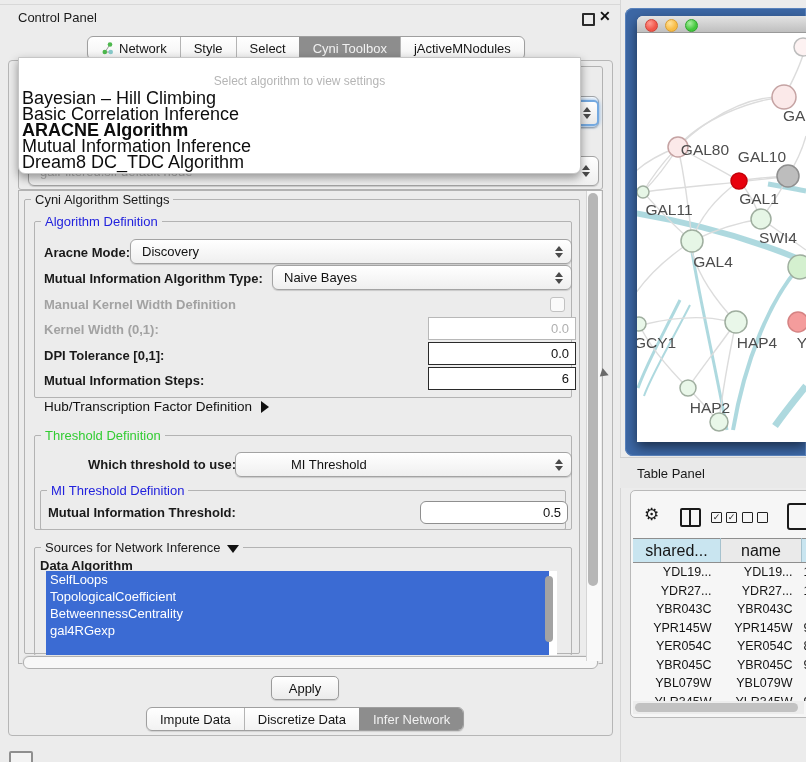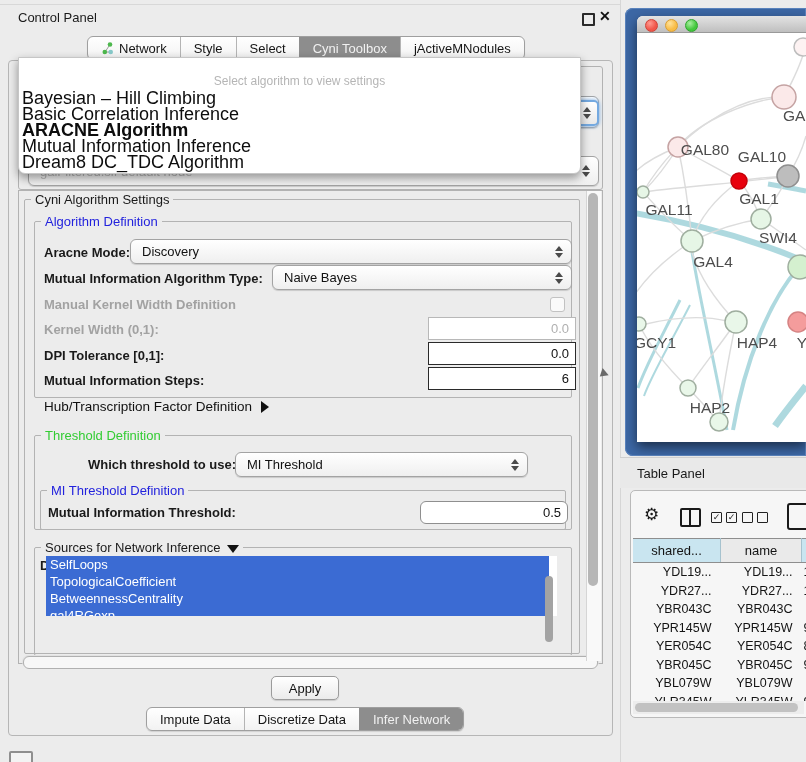--- a/index.html
+++ b/index.html
@@ -53,21 +53,21 @@
   .field{position:absolute;background:#ffffff;display:flex;align-items:center;justify-content:flex-end;
          padding-right:6px;font-size:13px;color:#111;}
   .field.dis{border:1px solid #b8b8b8;color:#b0b0b0;}
   .field.strong{border:1.5px solid #2a2a2a;}
   .field.mid{border:1px solid #8f8f8f;}
   .checkbox{position:absolute;width:13px;height:13px;border:1px solid #c2c2c2;border-radius:3px;background:#fafafa;}
   .tri-right{display:inline-block;width:0;height:0;border-top:6px solid transparent;border-bottom:6px solid transparent;
              border-left:8px solid #111;margin-left:9px;vertical-align:-2px;}
   .tri-down-b{display:inline-block;width:0;height:0;border-left:6px solid transparent;border-right:6px solid transparent;
              border-top:8px solid #111;margin-left:6px;vertical-align:-1px;}
-  #attr-list{left:46px;top:556px;width:511px;height:60px;background:#ffffff;overflow:hidden;}
+  #attr-list{left:46px;top:571px;width:511px;height:98px;background:#ffffff;overflow:hidden;}
   .attr-item{height:17px;line-height:17px;font-size:13px;color:#ffffff;background:#3b6bd3;padding-left:4px;width:499px;}
   #list-vscroll{left:545px;top:576px;width:8px;height:66px;background:#a3a3a3;border-radius:4px;}
   #set-hscroll-track{left:22px;top:655px;width:577px;height:13px;background:#e2e2e2;border-radius:7px;}
   #set-hscroll{left:23px;top:656px;width:573px;height:11px;background:#f7f7f7;border:1px solid #b0b0b0;border-radius:6px;}
   #set-vtrack{left:586px;top:191px;width:14px;height:470px;background:#f9f9f9;border-left:1px solid #d5d5d5;}
   #set-vthumb{left:588px;top:193px;width:10px;height:393px;background:#b6b6b6;border-radius:5px;}
   #apply-btn{left:271px;top:676px;width:66px;height:22px;border:1px solid #9b9b9b;border-radius:5px;
              background:linear-gradient(#ffffff,#ebebeb);font-size:13px;color:#111;
              display:flex;align-items:center;justify-content:center;box-shadow:0 1px 1px rgba(0,0,0,.15);}
   #corner-sq{left:9px;top:751px;width:20px;height:16px;border:2px solid #8f8f8f;border-radius:2px;background:#f3f3f3;}
@@ -96,21 +96,21 @@
   #gear-ic{left:644px;top:506px;font-size:17px;color:#1a1a1a;line-height:17px;}
   #cols-ic{left:680px;top:508px;width:17px;height:15px;border:2px solid #1a1a1a;border-radius:2px;}
   #cols-ic div{position:absolute;left:7px;top:0;width:2px;height:15px;background:#1a1a1a;}
   .ckpair{display:flex;gap:4px;position:absolute;}
   .ck{width:9px;height:9px;border:1.5px solid #222;border-radius:1px;font-size:9px;line-height:8px;color:#222;text-align:center;}
   #ckon{left:711px;top:512px;}
   #ckoff{left:742px;top:512px;}
   #fx-ic{left:787px;top:503px;width:26px;height:23px;border:2px solid #1a1a1a;border-radius:3px;}
   #tbl-wrap{left:633px;top:538px;width:173px;height:163px;overflow:hidden;}
   table{border-collapse:collapse;table-layout:fixed;width:230px;font-size:12.5px;color:#141414;}
-  th{height:21px;font-weight:normal;font-size:13px;border-top:1px solid #8e8e8e;border-bottom:1px solid #8e8e8e;
+  th{height:21px;font-weight:normal;font-size:16px;border-top:1px solid #8e8e8e;border-bottom:1px solid #8e8e8e;
      border-right:1px solid #a6c2ce;text-align:center;}
   th.c0,th.c2{background:#c9e5f0;}
   th.c1{background:#eaeaea;}
   td{height:16.5px;text-align:right;padding-right:9px;white-space:nowrap;overflow:hidden;}
   td.c2{text-align:left;padding-left:2px;padding-right:0;}
   #tbl-hscroll-track{left:633px;top:701px;width:171px;height:13px;background:#ededed;}
   #tbl-hscroll{left:635px;top:703px;width:163px;height:9px;background:#c2c2c2;border-radius:5px;}
 </style>
 </head>
 <body>
@@ -188,21 +188,21 @@
     <div class="field strong" style="left:428px;top:367px;width:140px;height:21px;">6</div>
 
     <div class="abs" style="left:44px;top:399px;font-size:13.5px;color:#111;">
       <span>Hub/Transcription Factor Definition</span><span class="tri-right"></span>
     </div>
 
     <fieldset style="left:34px;top:428px;width:536px;height:100px;">
       <legend class="green">Threshold Definition</legend>
     </fieldset>
     <div class="lbl" style="left:88px;top:457px;">Which threshold to use:</div>
-    <div class="abs combo" style="left:235px;top:452px;width:291px;height:23px;">
+    <div class="abs combo" style="left:235px;top:452px;width:291px;height:23px;padding-left:44px;">
       <span class="ctext">MI Threshold</span>
       <span class="cspin">
           <span class="tri-up"></span>
           <span class="tri-dn"></span>
         </span>
     </div>
     <fieldset style="left:40px;top:483px;width:524px;height:45px;">
       <legend class="blue">MI Threshold Definition</legend>
     </fieldset>
     <div class="lbl" style="left:48px;top:505px;">Mutual Information Threshold:</div>

